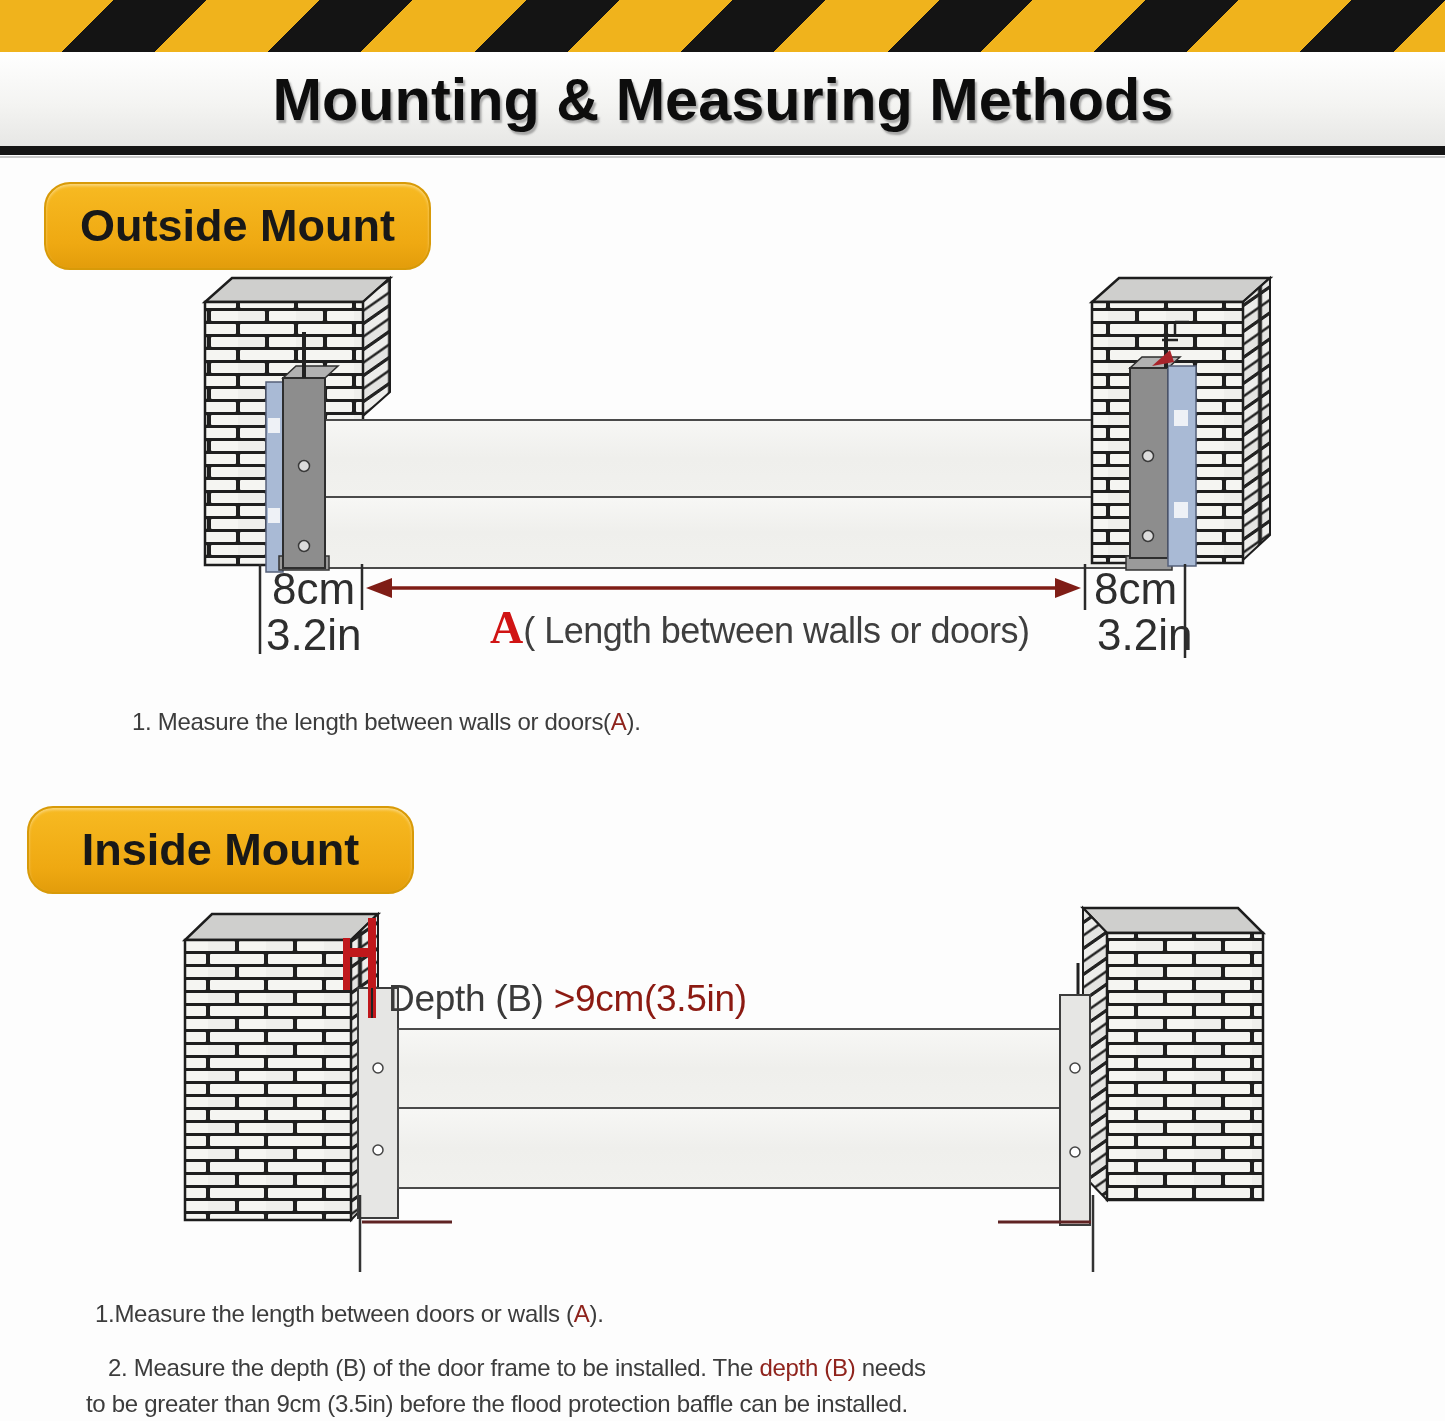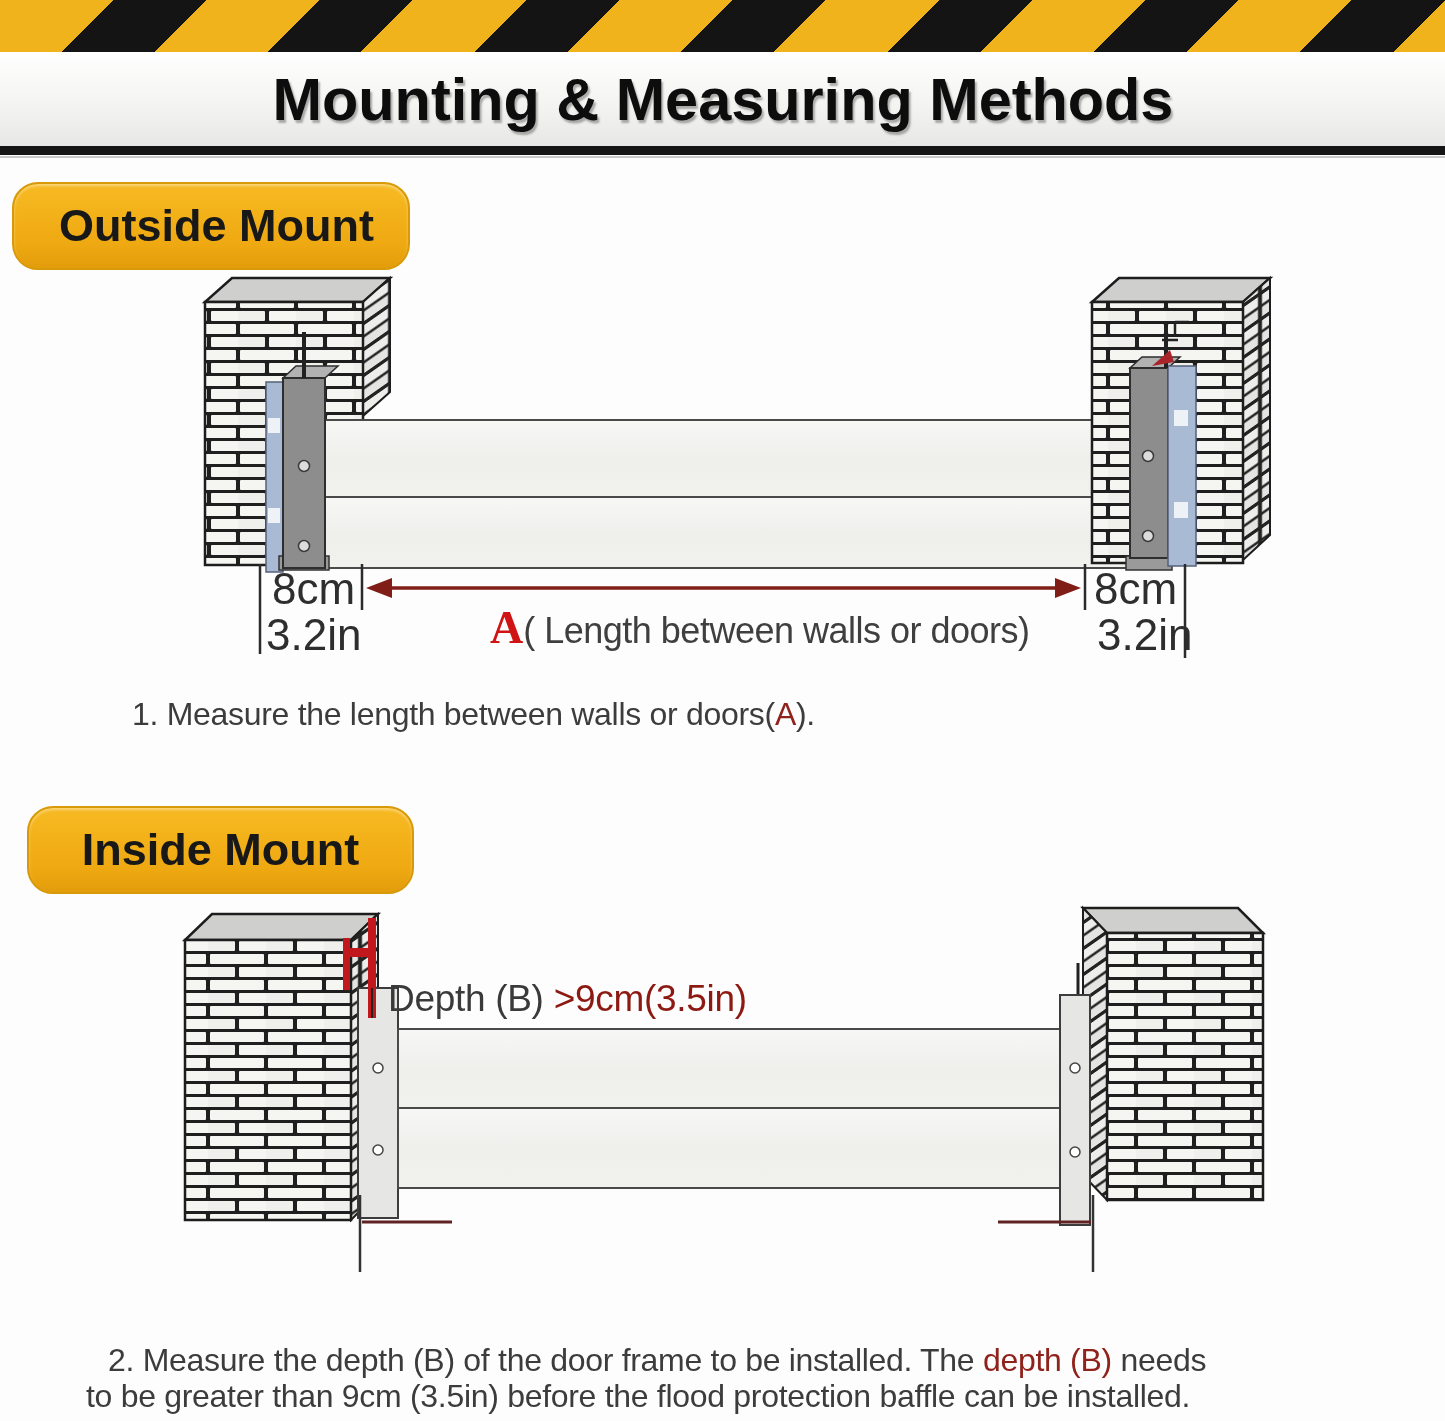--- a/index.html
+++ b/index.html
@@ -24,36 +24,36 @@
   .badge span{font-size:45px;font-weight:600;color:#181818;white-space:nowrap;}
   
   .dimnum{font-size:44px;color:#2e2e2e;white-space:nowrap;line-height:1;}
   .alabel{white-space:nowrap;line-height:1;}
   .alabel .big-red{font-size:46px;font-weight:800;color:#d01414;font-family:"Liberation Serif",serif;}
   .alabel .rest{font-size:36px;color:#3f3f3f;letter-spacing:-0.5px;}
   .depthlabel{white-space:nowrap;line-height:1;font-size:37px;letter-spacing:-0.3px;}
   .depthlabel .dk{color:#3a3a3a;}
   .maroon{color:#8c1a12;}
   .insidedim{white-space:nowrap;line-height:1;font-size:41px;color:#3a3a3a;letter-spacing:-0.3px;}
-  .step{font-size:32px;color:#3c3c3c;white-space:nowrap;letter-spacing:-0.3px;line-height:1.15;}
+  .step{font-size:24px;color:#3c3c3c;white-space:nowrap;letter-spacing:-0.3px;line-height:1.15;margin-top:12px;}
   .step .red{color:#8f231c;}
 </style>
 </head>
 <body>
 
 <div class="canvas">
 
   <div class="abs hazard"></div>
   <div class="abs titleband">
     <div class="pagetitle">Mounting &amp; Measuring Methods</div>
   </div>
   <div class="abs blackbar"></div>
   <div class="abs greyline"></div>
 
-  <div class="abs badge" style="left:12px;top:182px;padding-left:11px;">
+  <div class="abs badge" style="left:44px;top:182px;">
     <span>Outside Mount</span>
   </div>
 
   <svg class="abs" style="left:180px;top:270px;" width="1110" height="395" viewBox="0 0 1110 395">
     <defs>
       <pattern id="brickF" width="58" height="26" patternUnits="userSpaceOnUse">
         <rect width="58" height="26" fill="#1f1f1f"></rect>
         <rect x="2" y="2" width="54" height="10" rx="1" fill="#f5f5f2"></rect>
         <rect x="-27" y="15" width="54" height="10" rx="1" fill="#efefec"></rect>
         <rect x="31" y="15" width="54" height="10" rx="1" fill="#f5f5f2"></rect>
@@ -202,18 +202,21 @@
       <line x1="212" y1="322" x2="302" y2="322" stroke="#5f2323" stroke-width="3"></line>
       <line x1="848" y1="322" x2="941" y2="322" stroke="#5f2323" stroke-width="3"></line>
     </g>
   </svg>
 
   <div class="abs depthlabel" style="left:388px;top:980px;">
     <span class="dk">Depth (B) </span><span class="maroon">&gt;9cm(3.5in)</span>
   </div>
 
 
+  <div class="abs step" style="left:95px;top:1288px;">
+    <span>1.Measure the length between doors or walls (</span><span class="red">A</span><span>).</span>
+  </div>
   <div class="abs step" style="left:108px;top:1342px;">
     <span>2. Measure the depth (B) of the door frame to be installed. The </span><span class="red">depth (B)</span><span> needs</span>
   </div>
   <div class="abs step" style="left:86px;top:1378px;">to be greater than 9cm (3.5in) before the flood protection baffle can be installed.</div>
 
 </div>
 
 </body></html>

